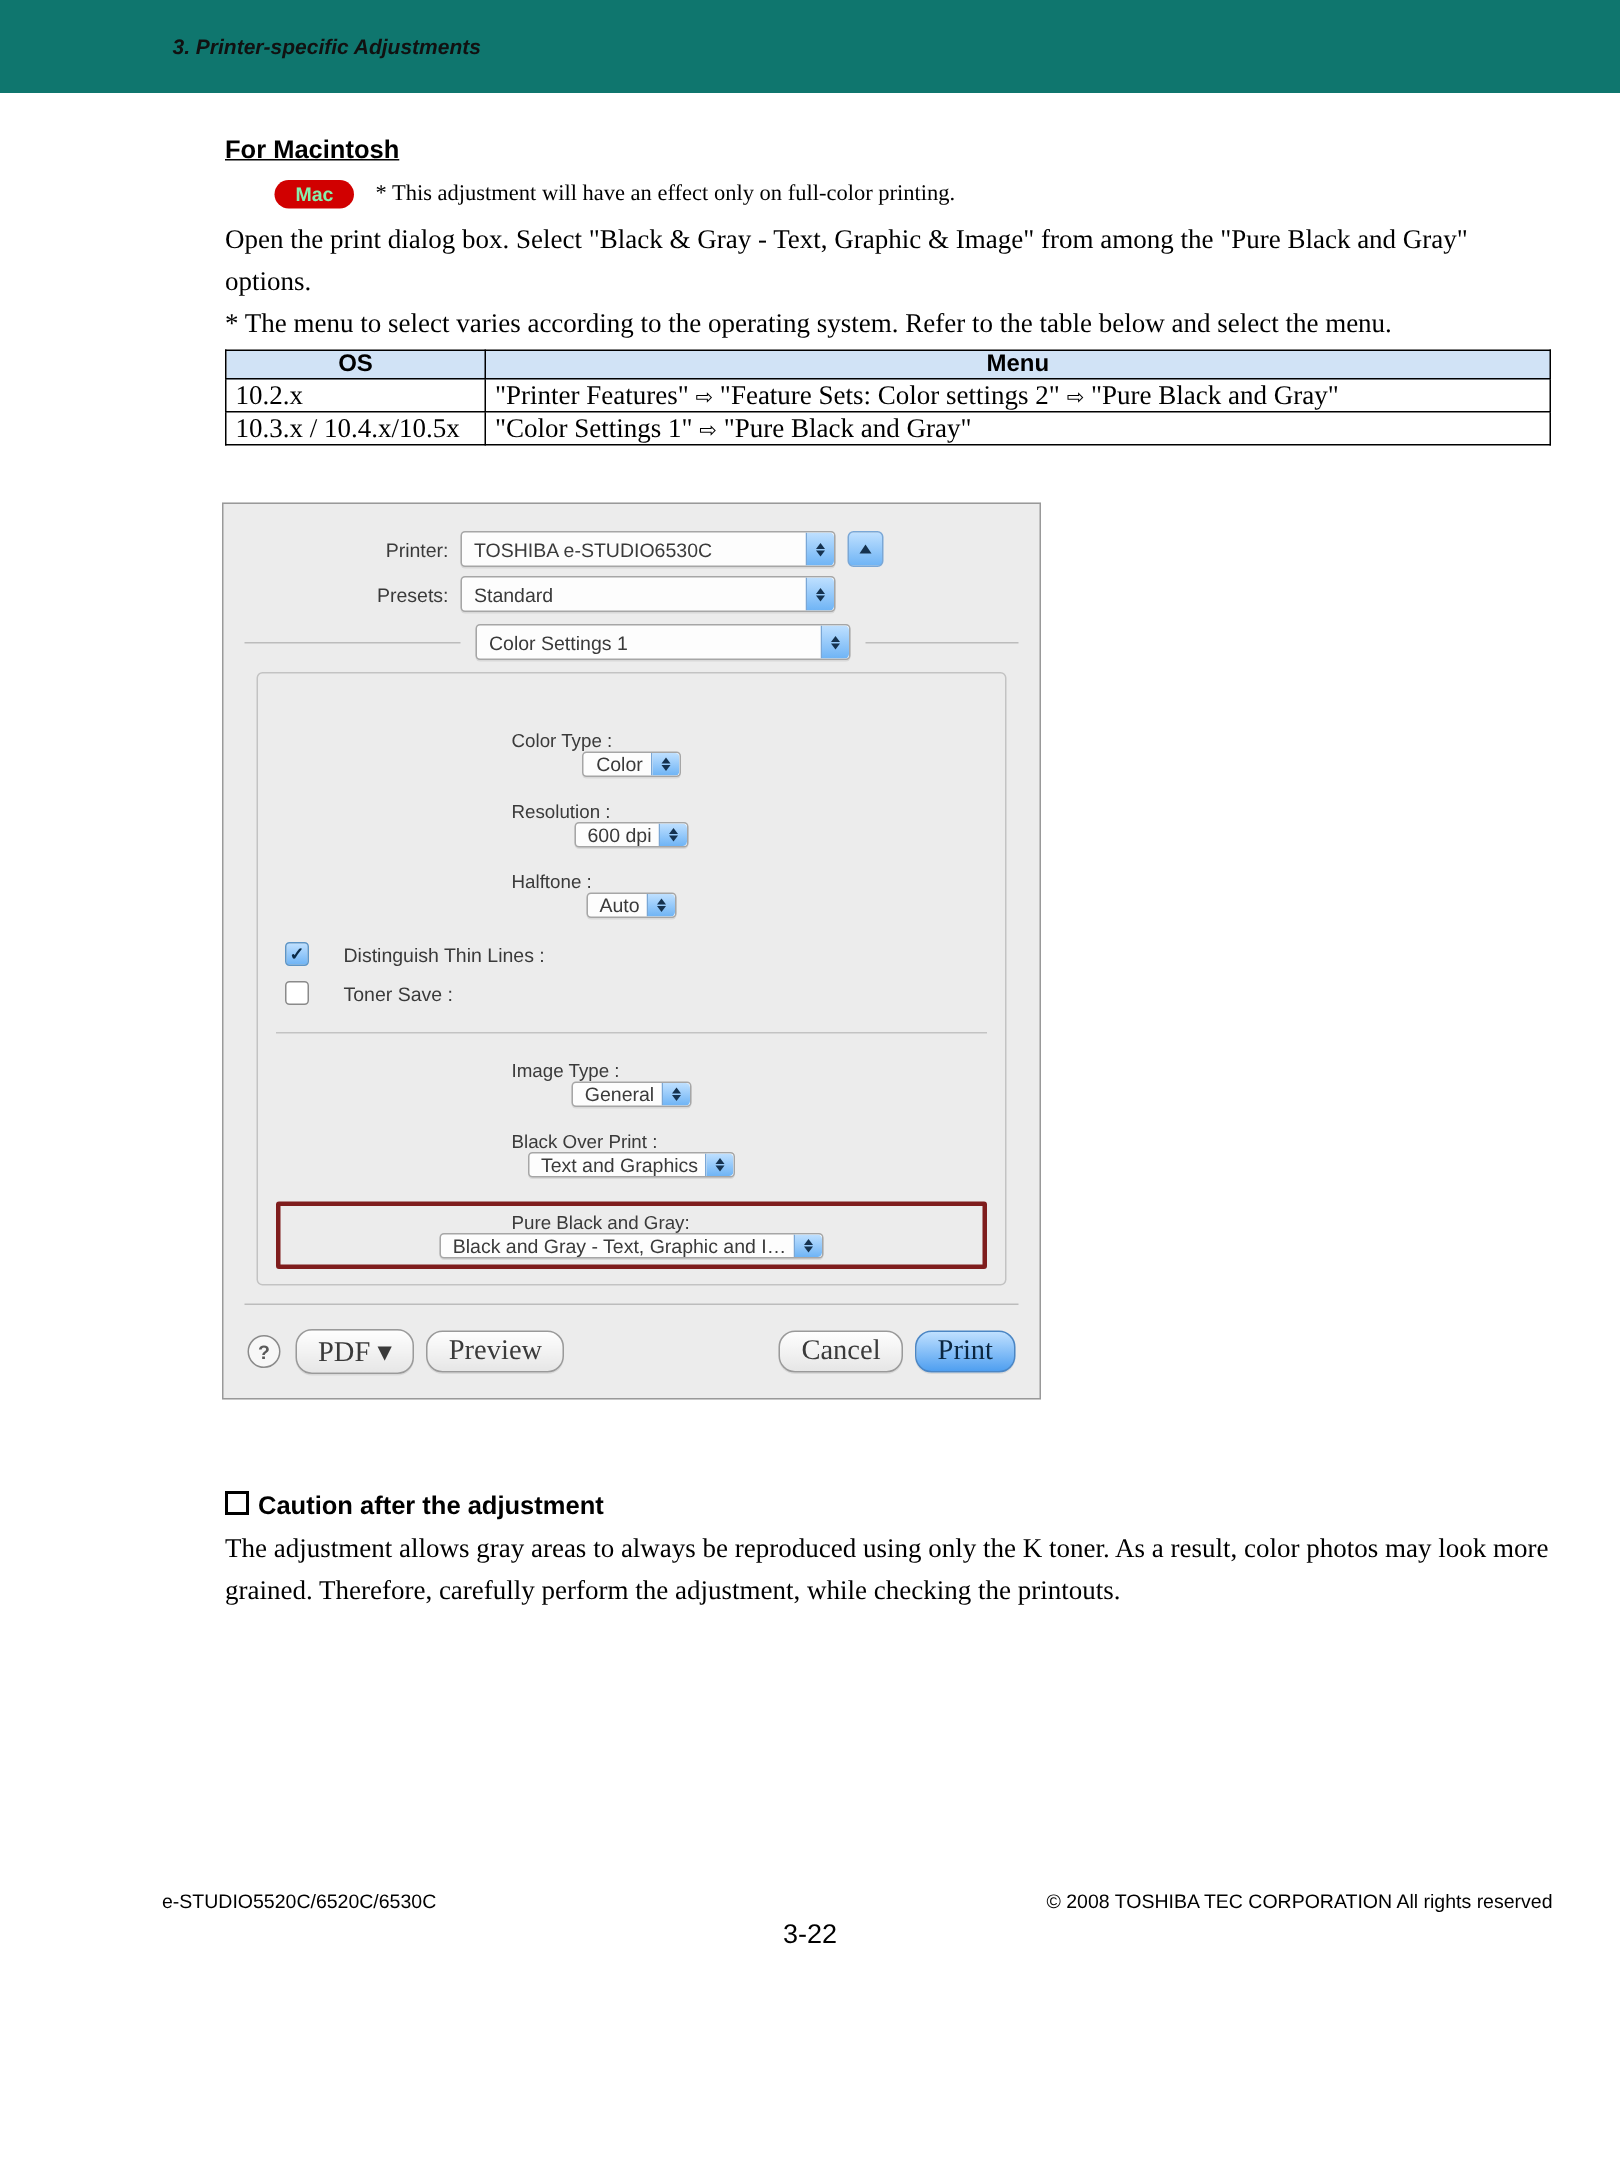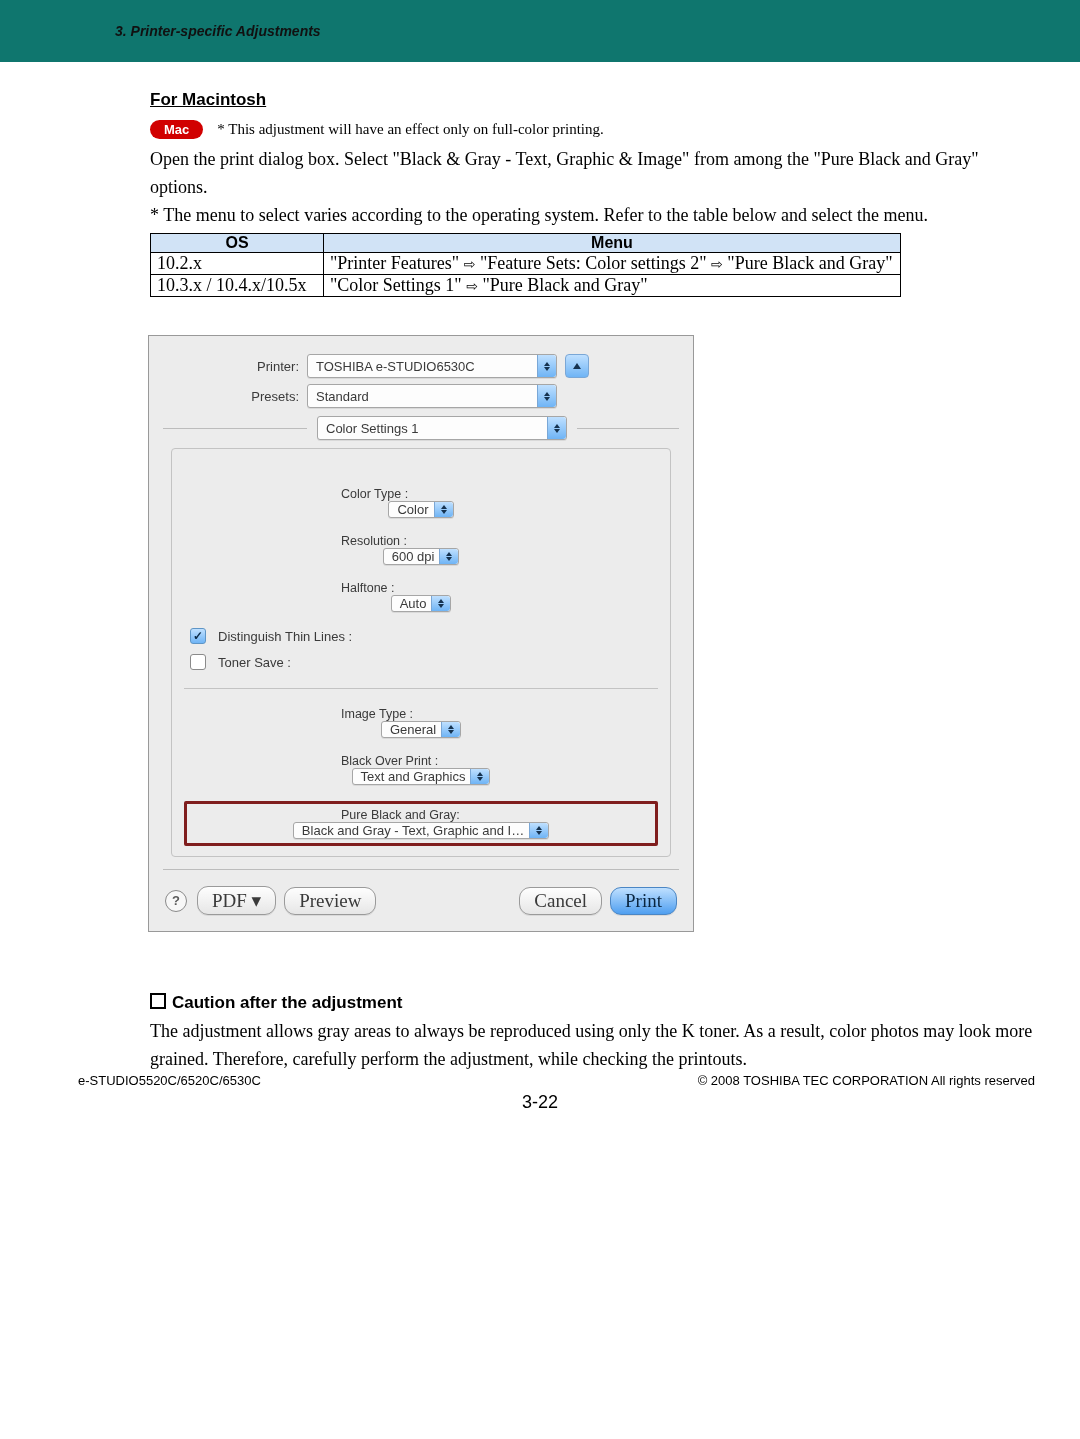--- a/index.html
+++ b/index.html
@@ -36,37 +36,38 @@
   }
   .mac-line {
     display: flex;
     align-items: center;
     gap: 14px;
     margin-bottom: 6px;
   }
   .badge {
     display: inline-block;
     background: #d10000;
-    color: #ffffff;
+    color: #86efac;
     font-family: Arial, sans-serif;
     font-size: 13px;
     font-weight: bold;
     border-radius: 10px;
     padding: 2px 14px;
+    margin-left: 33px;
   }
   .note-text {
     font-size: 15px;
   }
   .body-text {
     font-size: 18px;
     line-height: 28px;
   }
   .os-table {
     border-collapse: collapse;
-    width: 751px;
+    width: 884px;
     margin-top: 4px;
     font-size: 18px;
   }
   .os-table th, .os-table td {
     border: 1px solid #000;
     padding: 0 6px;
     text-align: left;
     vertical-align: top;
   }
   .os-table th {
@@ -165,21 +166,21 @@
     display: flex;
     align-items: center;
     margin: 16px 0;
     flex-direction: column;
   }
   .in-label {
     width: 160px;
     font-size: 12.5px;
   }
   .in-select { flex: 1; }
-  .cb-row { display: flex; align-items: center; gap: 12px; margin: 10px 0; }
+  .cb-row { display: flex; align-items: center; gap: 23px; margin: 10px 0; }
   .mac-checkbox {
     width: 14px; height: 14px;
     border: 1px solid #8a8a8a;
     border-radius: 3px;
     background: #fff;
     display: inline-flex;
     align-items: center;
     justify-content: center;
   }
   .mac-checkbox.checked {
@@ -249,21 +250,22 @@
     border: 2px solid #000;
     margin-right: 6px;
     position: relative;
     top: 1px;
   }
   .footer {
     display: flex;
     justify-content: space-between;
     font-family: Arial, sans-serif;
     font-size: 13px;
-    padding: 0 45px 0 78px;
+    padding: 0 45px 0 108px;
+    margin-top: 186px;
     gap: 32px;
   }
   .footer-page {
     text-align: center;
     font-family: Arial, sans-serif;
     font-size: 18px;
     margin-top: 4px;
   }
 </style>
 </head>

